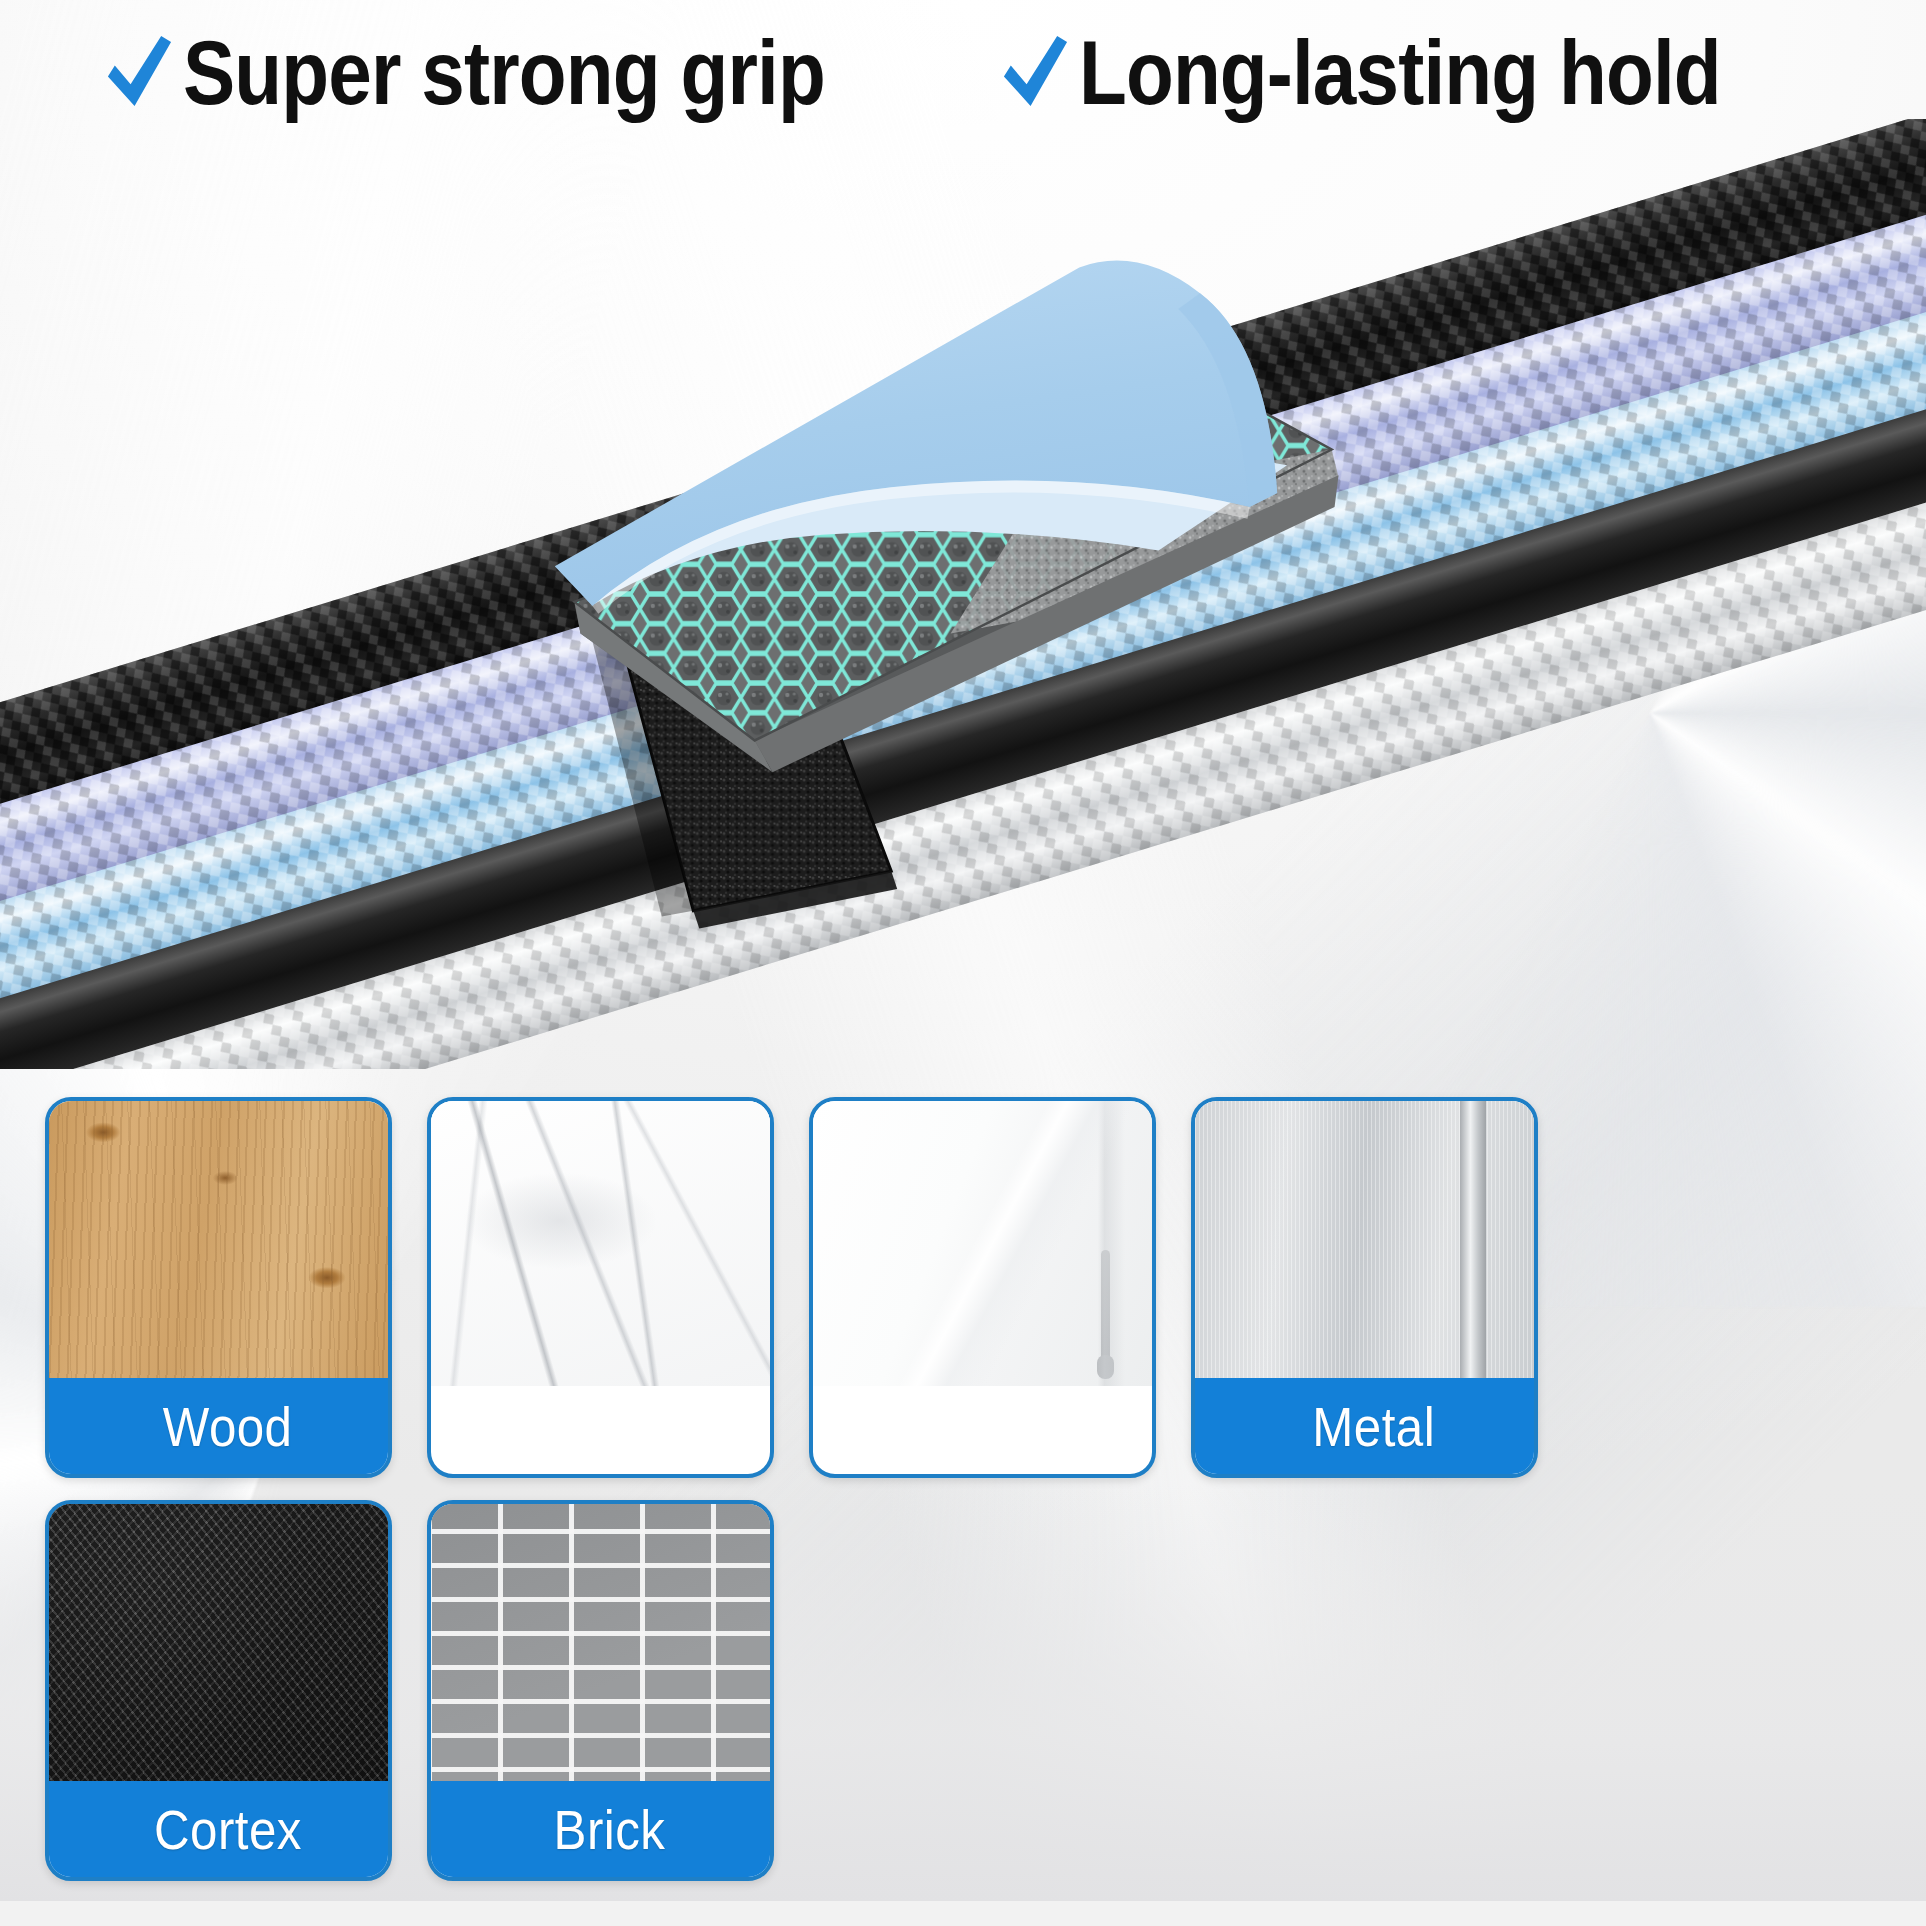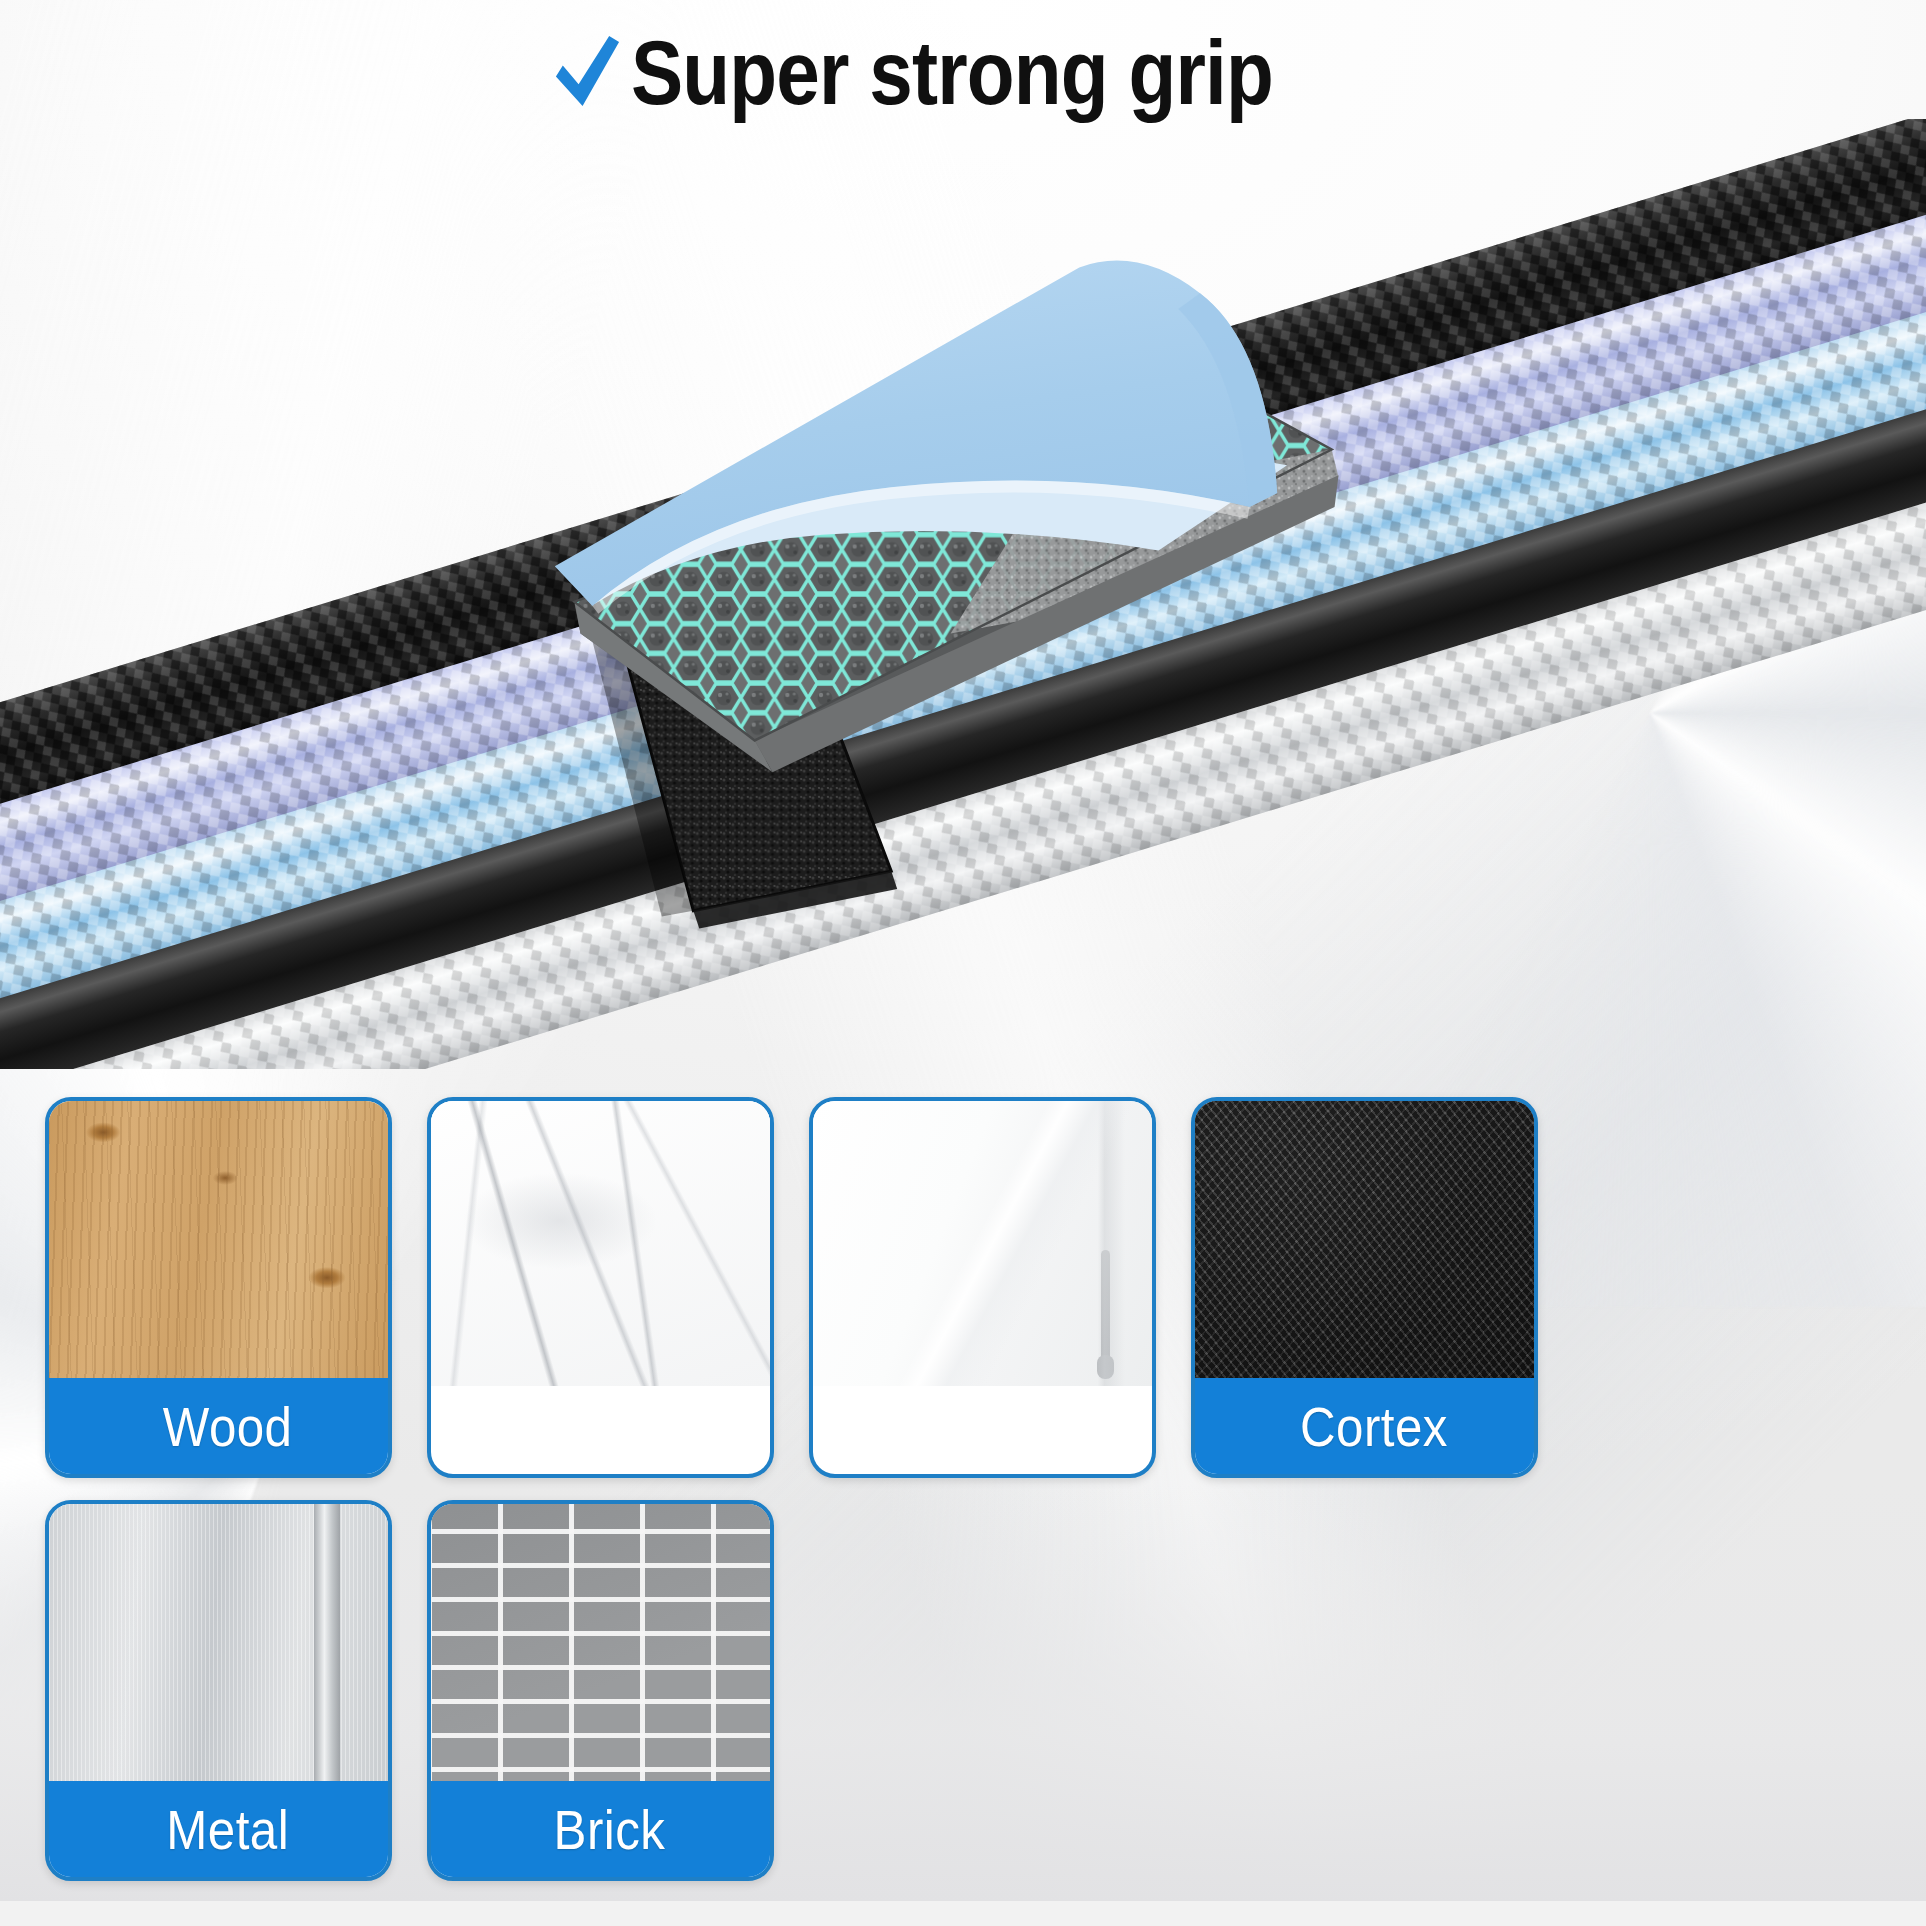--- a/index.html
+++ b/index.html
@@ -288,20 +288,26 @@
 
   <div class="headline">
 
     <div class="hl-item">
       <svg class="check" viewBox="0 0 74 80">
         <path d="M6,44 L13,33 L29,52 L60,3 L70,9 L33,74 Z" fill="#1f85d8"></path>
       </svg>
       <span class="hl-text">Super strong grip</span>
     </div>
 
+    <div class="hl-item">
+      <svg class="check" viewBox="0 0 74 80">
+        <path d="M6,44 L13,33 L29,52 L60,3 L70,9 L33,74 Z" fill="#1f85d8"></path>
+      </svg>
+      <span class="hl-text">Long-lasting hold</span>
+    </div>
 
   </div>
 
   <div class="bg-bottom"></div>
 
   <div class="grid">
 
     <div class="tile">
       <div class="tile-img">
           <div class="t-wood"></div>
@@ -320,38 +326,38 @@
     <div class="tile">
       <div class="tile-img">
         <div class="t-glass">
             <div class="handle"></div>
           </div>
       </div>
     </div>
 
     <div class="tile">
       <div class="tile-img">
+        <div class="t-metal">
+            <div class="seam"></div>
+          </div>
+      </div>
+      <div class="tile-label">
+        <span>Metal</span>
+      </div>
+    </div>
+
+    <div class="tile">
+      <div class="tile-img">
           <div class="t-cortex"></div>
         </div>
       <div class="tile-label">
         <span>Cortex</span>
       </div>
     </div>
 
-    <div class="tile">
-      <div class="tile-img">
-        <div class="t-metal">
-            <div class="seam"></div>
-          </div>
-      </div>
-      <div class="tile-label">
-        <span>Metal</span>
-      </div>
-    </div>
-
 
 
     <div class="tile">
       <div class="tile-img">
         <div class="t-brick">
             <div class="bshade"></div>
           </div>
       </div>
       <div class="tile-label">
         <span>Brick</span>

